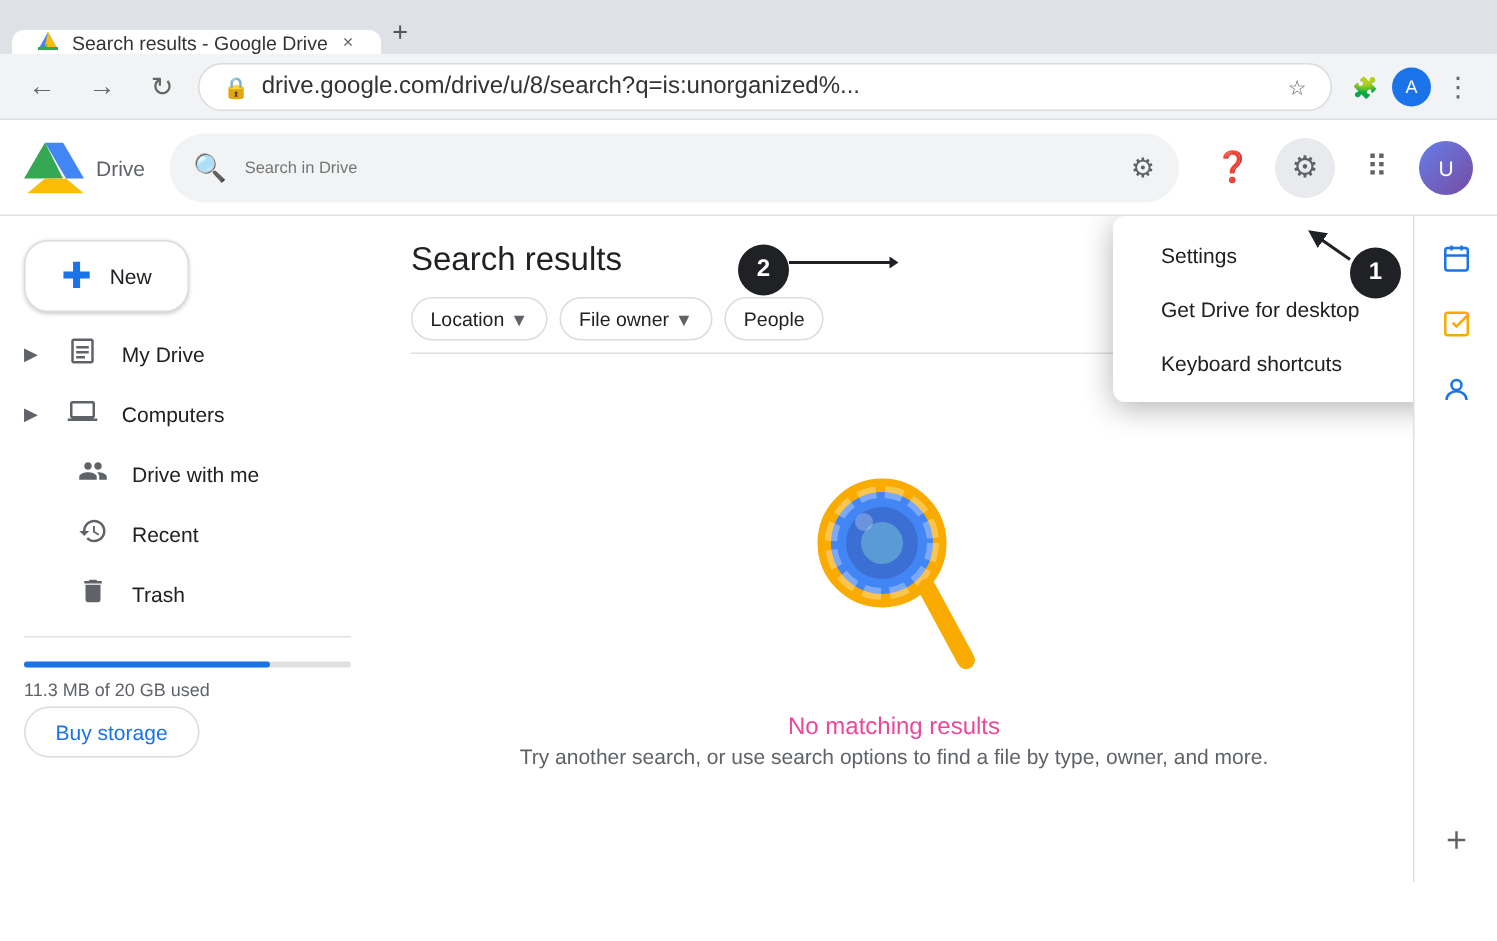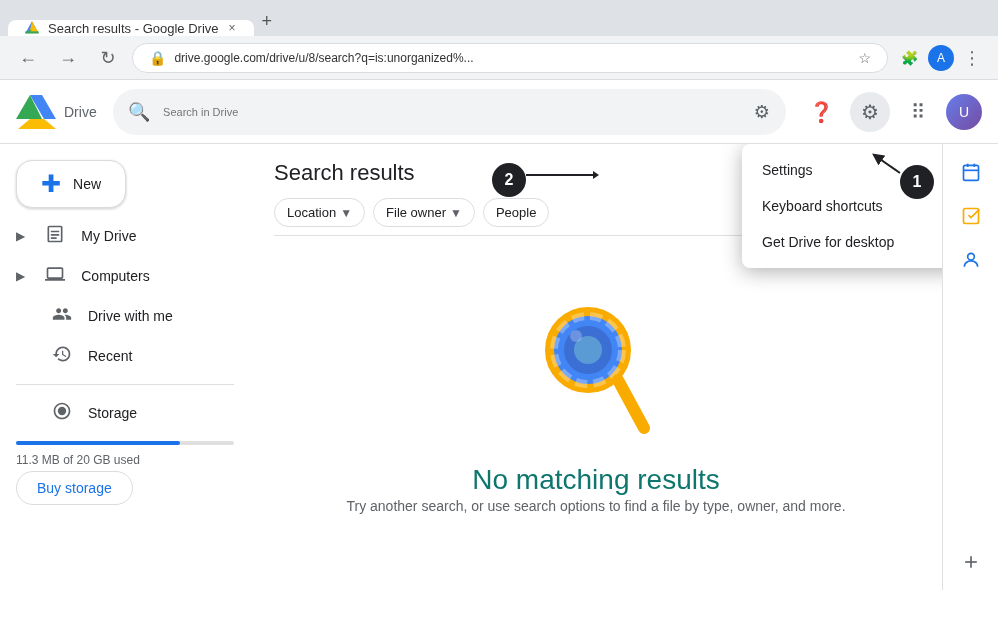--- a/index.html
+++ b/index.html
@@ -5,21 +5,21 @@
     * { margin: 0; padding: 0; box-sizing: border-box; }
     body { font-family: 'Google Sans', Arial, sans-serif; background: #fff; width: 998px; height: 627px; overflow: hidden; font-size: 14px; }
     .browser-tab-bar { background: #dee1e6; height: 36px; display: flex; align-items: flex-end; padding: 0 8px; }
     .browser-tab { background: #fff; border-radius: 8px 8px 0 0; padding: 0 16px; height: 16px; display: flex; align-items: center; gap: 8px; font-size: 13px; color: #333; min-width: 180px; }
     .tab-favicon { width: 16px; height: 16px; }
     .tab-close { margin-left: auto; color: #666; font-size: 12px; cursor: pointer; padding: 2px; border-radius: 50%; }
     .tab-add { background: none; border: none; font-size: 18px; color: #555; cursor: pointer; padding: 4px 8px; }
     .browser-nav { background: #f1f3f4; height: 44px; display: flex; align-items: center; padding: 0 12px; gap: 8px; border-bottom: 1px solid #dadce0; }
     .nav-btn { background: none; border: none; cursor: pointer; color: #666; font-size: 18px; width: 32px; height: 32px; border-radius: 50%; display: flex; align-items: center; justify-content: center; }
     .address-bar { flex: 1; background: #fff; border: 1px solid #dadce0; border-radius: 20px; padding: 6px 16px; font-size: 13px; color: #333; display: flex; align-items: center; gap: 8px; }
-    .address-text { flex: 1; overflow: hidden; text-overflow: ellipsis; white-space: nowrap; font-size: 12px; }
+    .address-text { flex: 1; overflow: hidden; text-overflow: ellipsis; white-space: nowrap; font-size: 16px; }
     .nav-icons { display: flex; gap: 4px; align-items: center; }
     .nav-icon-btn { background: none; border: none; cursor: pointer; color: #666; font-size: 14px; width: 28px; height: 28px; border-radius: 50%; display: flex; align-items: center; justify-content: center; }
     .app-header { height: 64px; background: #fff; display: flex; align-items: center; padding: 0 16px; gap: 16px; border-bottom: 1px solid #e0e0e0; }
     .drive-logo { display: flex; align-items: center; gap: 8px; }
     .drive-name { font-size: 14px; color: #5f6368; font-weight: 400; }
     .search-bar { flex: 1; max-width: 700px; background: #f1f3f4; border-radius: 24px; display: flex; align-items: center; padding: 0 16px; height: 46px; gap: 12px; }
     .search-icon { color: #5f6368; font-size: 18px; }
     .search-input-fake { flex: 1; font-size: 16px; color: #5f6368; background: transparent; border: none; outline: none; }
     .search-filter-icon { color: #5f6368; font-size: 18px; cursor: pointer; }
     .header-right { display: flex; align-items: center; gap: 8px; margin-left: auto; }
@@ -40,31 +40,31 @@
     .sidebar-arrow { margin-right: 4px; font-size: 12px; color: #5f6368; }
     .sidebar-divider { border: none; border-top: 1px solid #e0e0e0; margin: 8px 16px; }
     .storage-section { padding: 8px 16px; }
     .storage-label { font-size: 12px; color: #5f6368; margin-bottom: 4px; }
     .storage-bar-bg { background: #e0e0e0; border-radius: 4px; height: 4px; margin-bottom: 8px; }
     .storage-bar-fill { background: #1a73e8; height: 4px; border-radius: 4px; width: 75%; }
     .buy-storage-btn { border: 1px solid #dadce0; background: #fff; border-radius: 20px; padding: 8px 20px; font-size: 14px; cursor: pointer; color: #1a73e8; font-weight: 500; }
 
     
     .content { flex: 1; padding: 16px 24px; overflow-y: auto; position: relative; }
-    .content-header { margin-bottom: 4px; }
+    .content-header { margin-bottom: 16px; }
     .content-title { font-size: 22px; color: #202124; font-weight: 400; margin-bottom: 12px; }
     .filter-bar { display: flex; align-items: center; gap: 8px; padding-bottom: 8px; border-bottom: 1px solid #e0e0e0; }
     .filter-btn { display: flex; align-items: center; gap: 4px; border: 1px solid #dadce0; border-radius: 20px; padding: 6px 12px; font-size: 13px; color: #202124; cursor: pointer; background: #fff; }
     .filter-arrow { font-size: 12px; color: #5f6368; }
     .empty-state { display: flex; flex-direction: column; align-items: center; justify-content: center; padding: 60px 20px; }
-    .empty-state-text { font-size: 28px; color: #0f766e; margin-top: 24px; text-align: center; }
+    .empty-state-text { font-size: 16px; color: #ec4899; margin-top: 24px; text-align: center; }
     .empty-state-subtext { font-size: 14px; color: #5f6368; margin-top: 2px; text-align: center; max-width: 500px; }
 
     
-    .settings-dropdown { position: absolute; top: 56px; right: 60px; background: #fff; border-radius: 8px; box-shadow: 0 4px 20px rgba(0,0,0,0.3); z-index: 1000; min-width: 220px; padding: 8px 0; }
+    .settings-dropdown { position: absolute; top: 56px; right: 60px; background: #fff; border-radius: 8px; box-shadow: 0 4px 20px rgba(0,0,0,0.3); z-index: 1000; min-width: 220px; padding: 8px 12px; }
     .dropdown-item { padding: 10px 20px; font-size: 14px; color: #202124; cursor: pointer; display: flex; align-items: center; }
 
     
     .right-panel { width: 56px; background: #fff; border-left: 1px solid #e0e0e0; display: flex; flex-direction: column; align-items: center; padding-top: 8px; gap: 4px; }
     .right-panel-icon { width: 40px; height: 40px; border-radius: 50%; display: flex; align-items: center; justify-content: center; cursor: pointer; color: #5f6368; font-size: 20px; }
   </style>
 </head>
 <body>
 
 <div class="browser-tab-bar">
@@ -161,34 +161,33 @@
       </div>
       <div class="sidebar-item">
         <span style="width:20px;"></span>
         <span class="sidebar-item-icon">
           <svg width="20" height="20" viewBox="0 0 24 24" fill="#5f6368">
               <path d="M13 3c-4.97 0-9 4.03-9 9H1l3.89 3.89.07.14L9 12H6c0-3.87 3.13-7 7-7s7 3.13 7 7-3.13 7-7 7c-1.93 0-3.68-.79-4.94-2.06l-1.42 1.42C8.27 19.99 10.51 21 13 21c4.97 0 9-4.03 9-9s-4.03-9-9-9zm-1 5v5l4.28 2.54.72-1.21-3.5-2.08V8H12z"></path>
             </svg>
         </span>
         <span>Recent</span>
       </div>
+      <div class="sidebar-item">
+        <span style="width:20px;"></span>
+        <span class="sidebar-item-icon">
+          <svg width="20" height="20" viewBox="0 0 24 24" fill="#5f6368">
+              <path d="M6 19c0 1.1.9 2 2 2h8c1.1 0 2-.9 2-2V7H6v12zM19 4h-3.5l-1-1h-5l-1 1H5v2h14V4z"></path>
+            </svg>
+        </span>
+        <span>Trash</span>
+      </div>
     </nav>
 
     <hr class="sidebar-divider">
 
-    <div class="sidebar-item">
-      <span style="width:20px;"></span>
-      <span class="sidebar-item-icon">
-        <svg width="20" height="20" viewBox="0 0 24 24" fill="#5f6368">
-            <path d="M12 2C6.48 2 2 6.48 2 12s4.48 10 10 10 10-4.48 10-10S17.52 2 12 2zm0 18c-4.42 0-8-3.58-8-8s3.58-8 8-8 8 3.58 8 8-3.58 8-8 8z"></path>
-            <circle cx="12" cy="12" r="5" fill="#5f6368"></circle>
-          </svg>
-      </span>
-      <span>Storage</span>
-    </div>
 
     <div class="storage-section">
       <div class="storage-bar-bg">
         <div class="storage-bar-fill"></div>
       </div>
       <div class="storage-label">11.3 MB of 20 GB used</div>
       <button class="buy-storage-btn">Buy storage</button>
     </div>
   </div>
 
@@ -227,24 +226,24 @@
       </svg>
       <div class="empty-state-text">No matching results</div>
       <div class="empty-state-subtext">Try another search, or use search options to find a file by type, owner, and more.</div>
     </div>
 
     <div class="settings-dropdown" style="position:absolute; top:0; right:-20px;">
       <div class="dropdown-item">
         <span>Settings</span>
       </div>
       <div class="dropdown-item">
+        <span>Get Drive for desktop</span>
+      </div>
+      <div class="dropdown-item">
         <span>Keyboard shortcuts</span>
-      </div>
-      <div class="dropdown-item">
-        <span>Get Drive for desktop</span>
       </div>
     </div>
 
     <div style="position:absolute; top:-148px; right:20px;">
       
     </div>
 
     <div style="position:absolute; top:-60px; left:140px;">
       
     </div>

